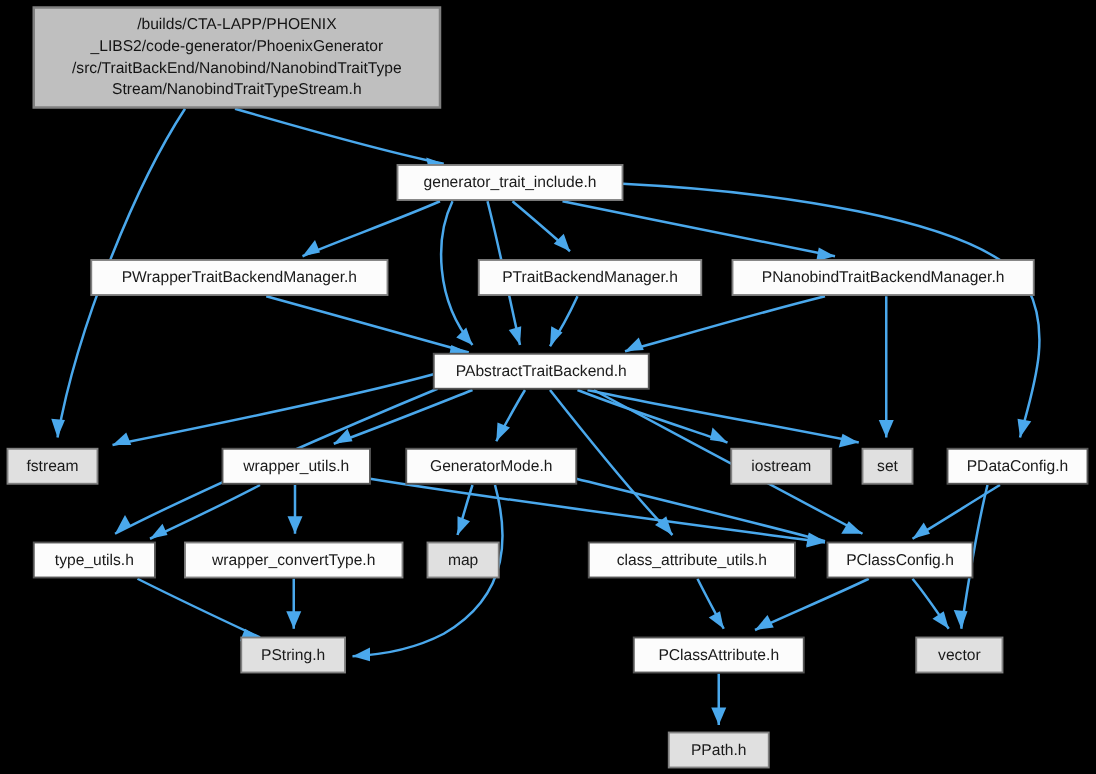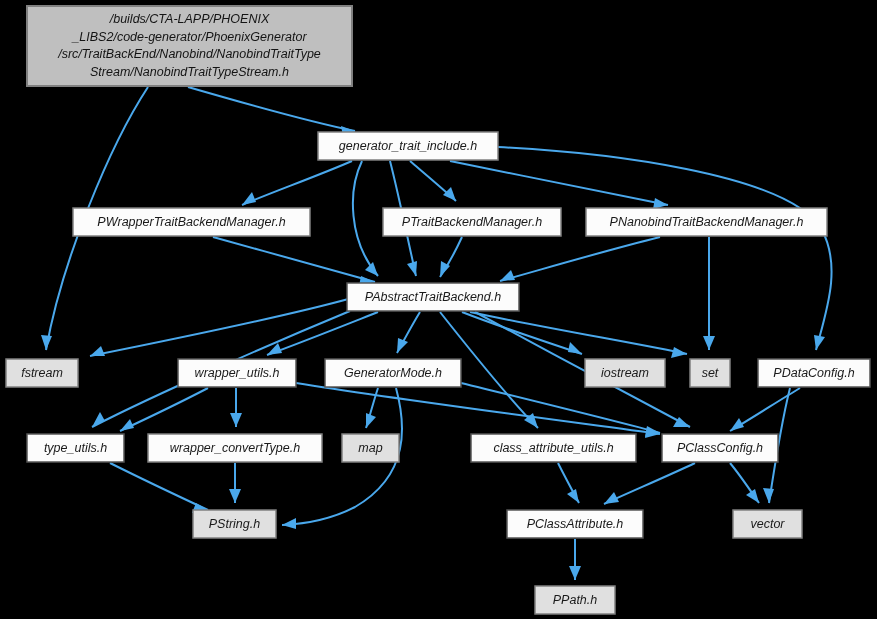--- a/index.html
+++ b/index.html
@@ -11,21 +11,20 @@
     width: 877px;
     height: 619px;
     overflow: hidden;
     font-family: "Liberation Sans", sans-serif;
   }
   #graph-root {
     position: relative;
     width: 877px;
     height: 481px;
     background: #000000;
-    font-style: italic;
   }
   svg#graph-svg {
     position: absolute;
     left: 0;
     top: 0;
     width: 877px;
     height: 619px;
     display: block;
   }
   .node-rect-root {

